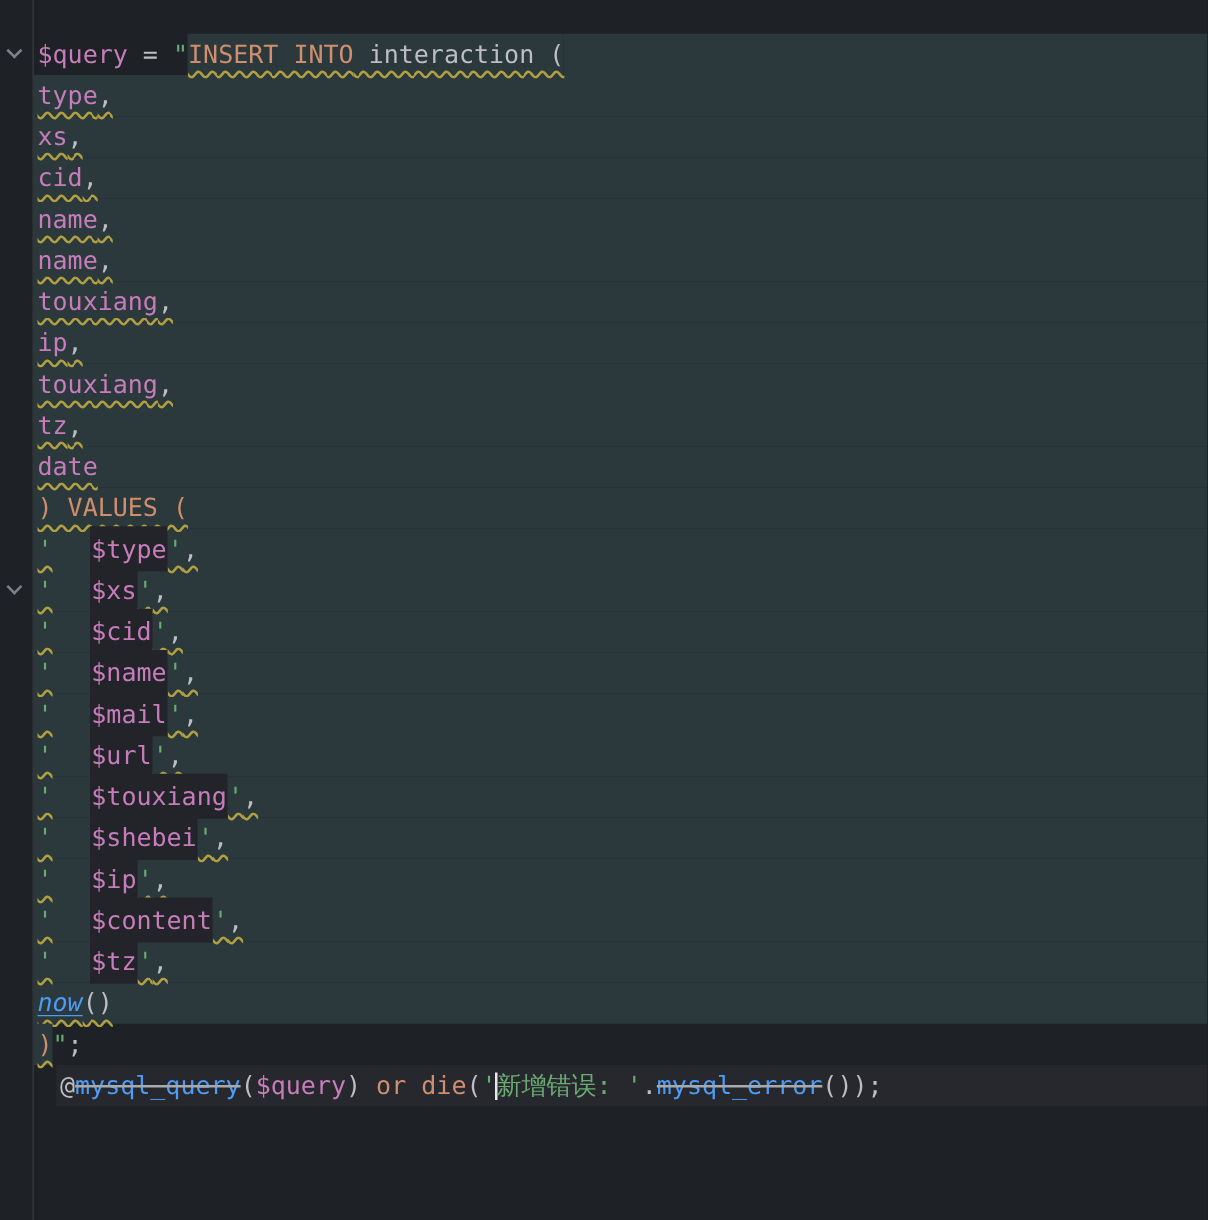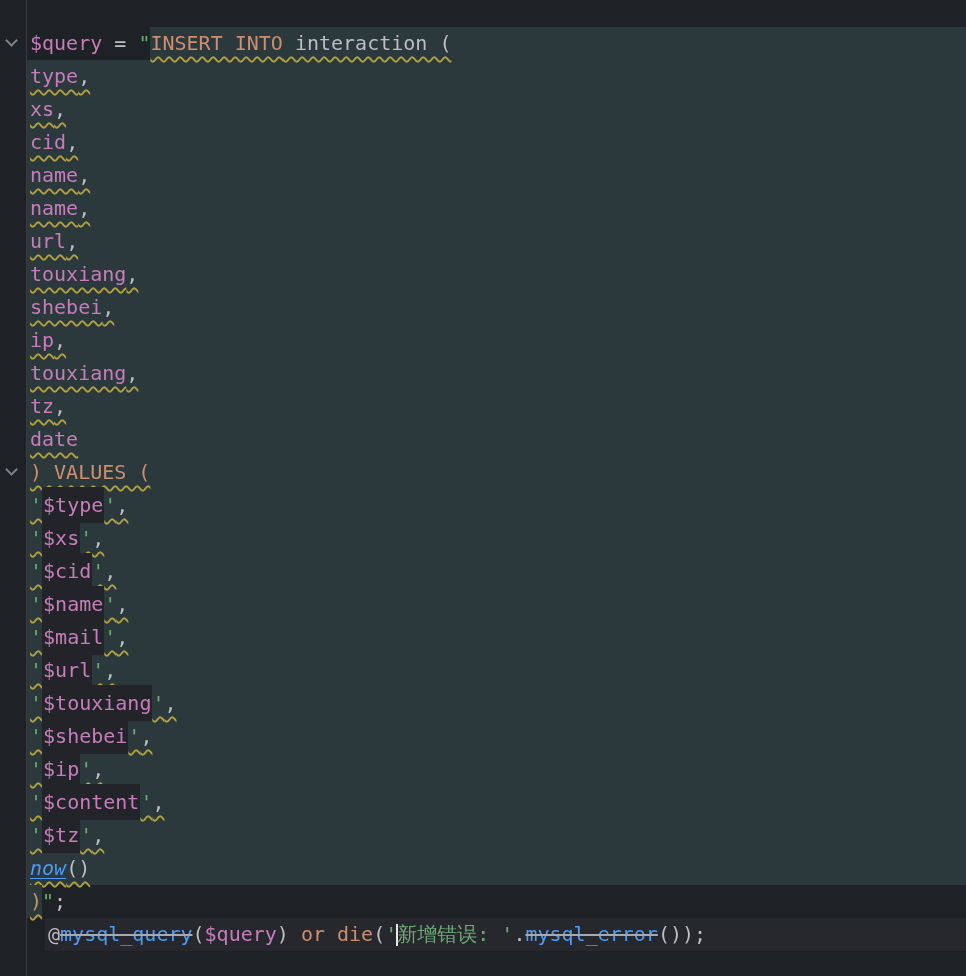--- a/index.html
+++ b/index.html
@@ -75,20 +75,21 @@
     font-style:italic;
     text-decoration:underline;
     text-decoration-color:var(--blue);
     text-decoration-thickness:1px;
     text-underline-offset:3px;
     text-decoration-skip-ink:none;
   }
   .varblock{
     background:var(--varblock);
     padding:6px 1px;
+    margin-left:30px;
   }
   .caret{
     display:inline-block;
     width:2px;height:22px;
     margin:0 -1px;
     background:var(--caret);
     vertical-align:text-bottom;
   }
 </style>
 </head>
@@ -96,23 +97,21 @@
 
 <div class="editor">
   <div class="gutter-border"></div>
   <div class="code" id="code">
       <div class="line bg-plain"><span class="seg"><span class="tk-v">$query</span><span class="tk-d"> = </span><span class="tk-s">"</span></span><span class="seg segbg-inj wavy"><span class="tk-k">INSERT INTO</span><span class="tk-d"> interaction (</span></span><div class="fill segbg-inj"></div></div>
       <div class="line bg-inj"><span class="seg wavy"><span class="tk-v">type</span><span class="tk-d">,</span></span><div class="fill"></div></div>
       <div class="line bg-inj"><span class="seg wavy"><span class="tk-v">xs</span><span class="tk-d">,</span></span><div class="fill"></div></div>
       <div class="line bg-inj"><span class="seg wavy"><span class="tk-v">cid</span><span class="tk-d">,</span></span><div class="fill"></div></div>
       <div class="line bg-inj"><span class="seg wavy"><span class="tk-v">name</span><span class="tk-d">,</span></span><div class="fill"></div></div>
       <div class="line bg-inj"><span class="seg wavy"><span class="tk-v">name</span><span class="tk-d">,</span></span><div class="fill"></div></div>
-      <div class="line bg-inj"><span class="seg wavy"><span class="tk-v">url</span><span class="tk-d">,</span></span><div class="fill"></div></div>
       <div class="line bg-inj"><span class="seg wavy"><span class="tk-v">touxiang</span><span class="tk-d">,</span></span><div class="fill"></div></div>
-      <div class="line bg-inj"><span class="seg wavy"><span class="tk-v">shebei</span><span class="tk-d">,</span></span><div class="fill"></div></div>
       <div class="line bg-inj"><span class="seg wavy"><span class="tk-v">ip</span><span class="tk-d">,</span></span><div class="fill"></div></div>
       <div class="line bg-inj"><span class="seg wavy"><span class="tk-v">touxiang</span><span class="tk-d">,</span></span><div class="fill"></div></div>
       <div class="line bg-inj"><span class="seg wavy"><span class="tk-v">tz</span><span class="tk-d">,</span></span><div class="fill"></div></div>
       <div class="line bg-inj"><span class="seg wavy"><span class="tk-v">date</span></span><div class="fill"></div></div>
       <div class="line bg-inj"><span class="seg wavy"><span class="tk-k">) VALUES (</span></span><div class="fill"></div></div>
       <div class="line bg-inj"><span class="seg wavy"><span class="tk-s">'</span></span><span class="seg"><span class="tk-v varblock">$type</span></span><span class="seg wavy"><span class="tk-s">'</span><span class="tk-d">,</span></span><div class="fill"></div></div>
       <div class="line bg-inj"><span class="seg wavy"><span class="tk-s">'</span></span><span class="seg"><span class="tk-v varblock">$xs</span></span><span class="seg wavy"><span class="tk-s">'</span><span class="tk-d">,</span></span><div class="fill"></div></div>
       <div class="line bg-inj"><span class="seg wavy"><span class="tk-s">'</span></span><span class="seg"><span class="tk-v varblock">$cid</span></span><span class="seg wavy"><span class="tk-s">'</span><span class="tk-d">,</span></span><div class="fill"></div></div>
       <div class="line bg-inj"><span class="seg wavy"><span class="tk-s">'</span></span><span class="seg"><span class="tk-v varblock">$name</span></span><span class="seg wavy"><span class="tk-s">'</span><span class="tk-d">,</span></span><div class="fill"></div></div>
       <div class="line bg-inj"><span class="seg wavy"><span class="tk-s">'</span></span><span class="seg"><span class="tk-v varblock">$mail</span></span><span class="seg wavy"><span class="tk-s">'</span><span class="tk-d">,</span></span><div class="fill"></div></div>

